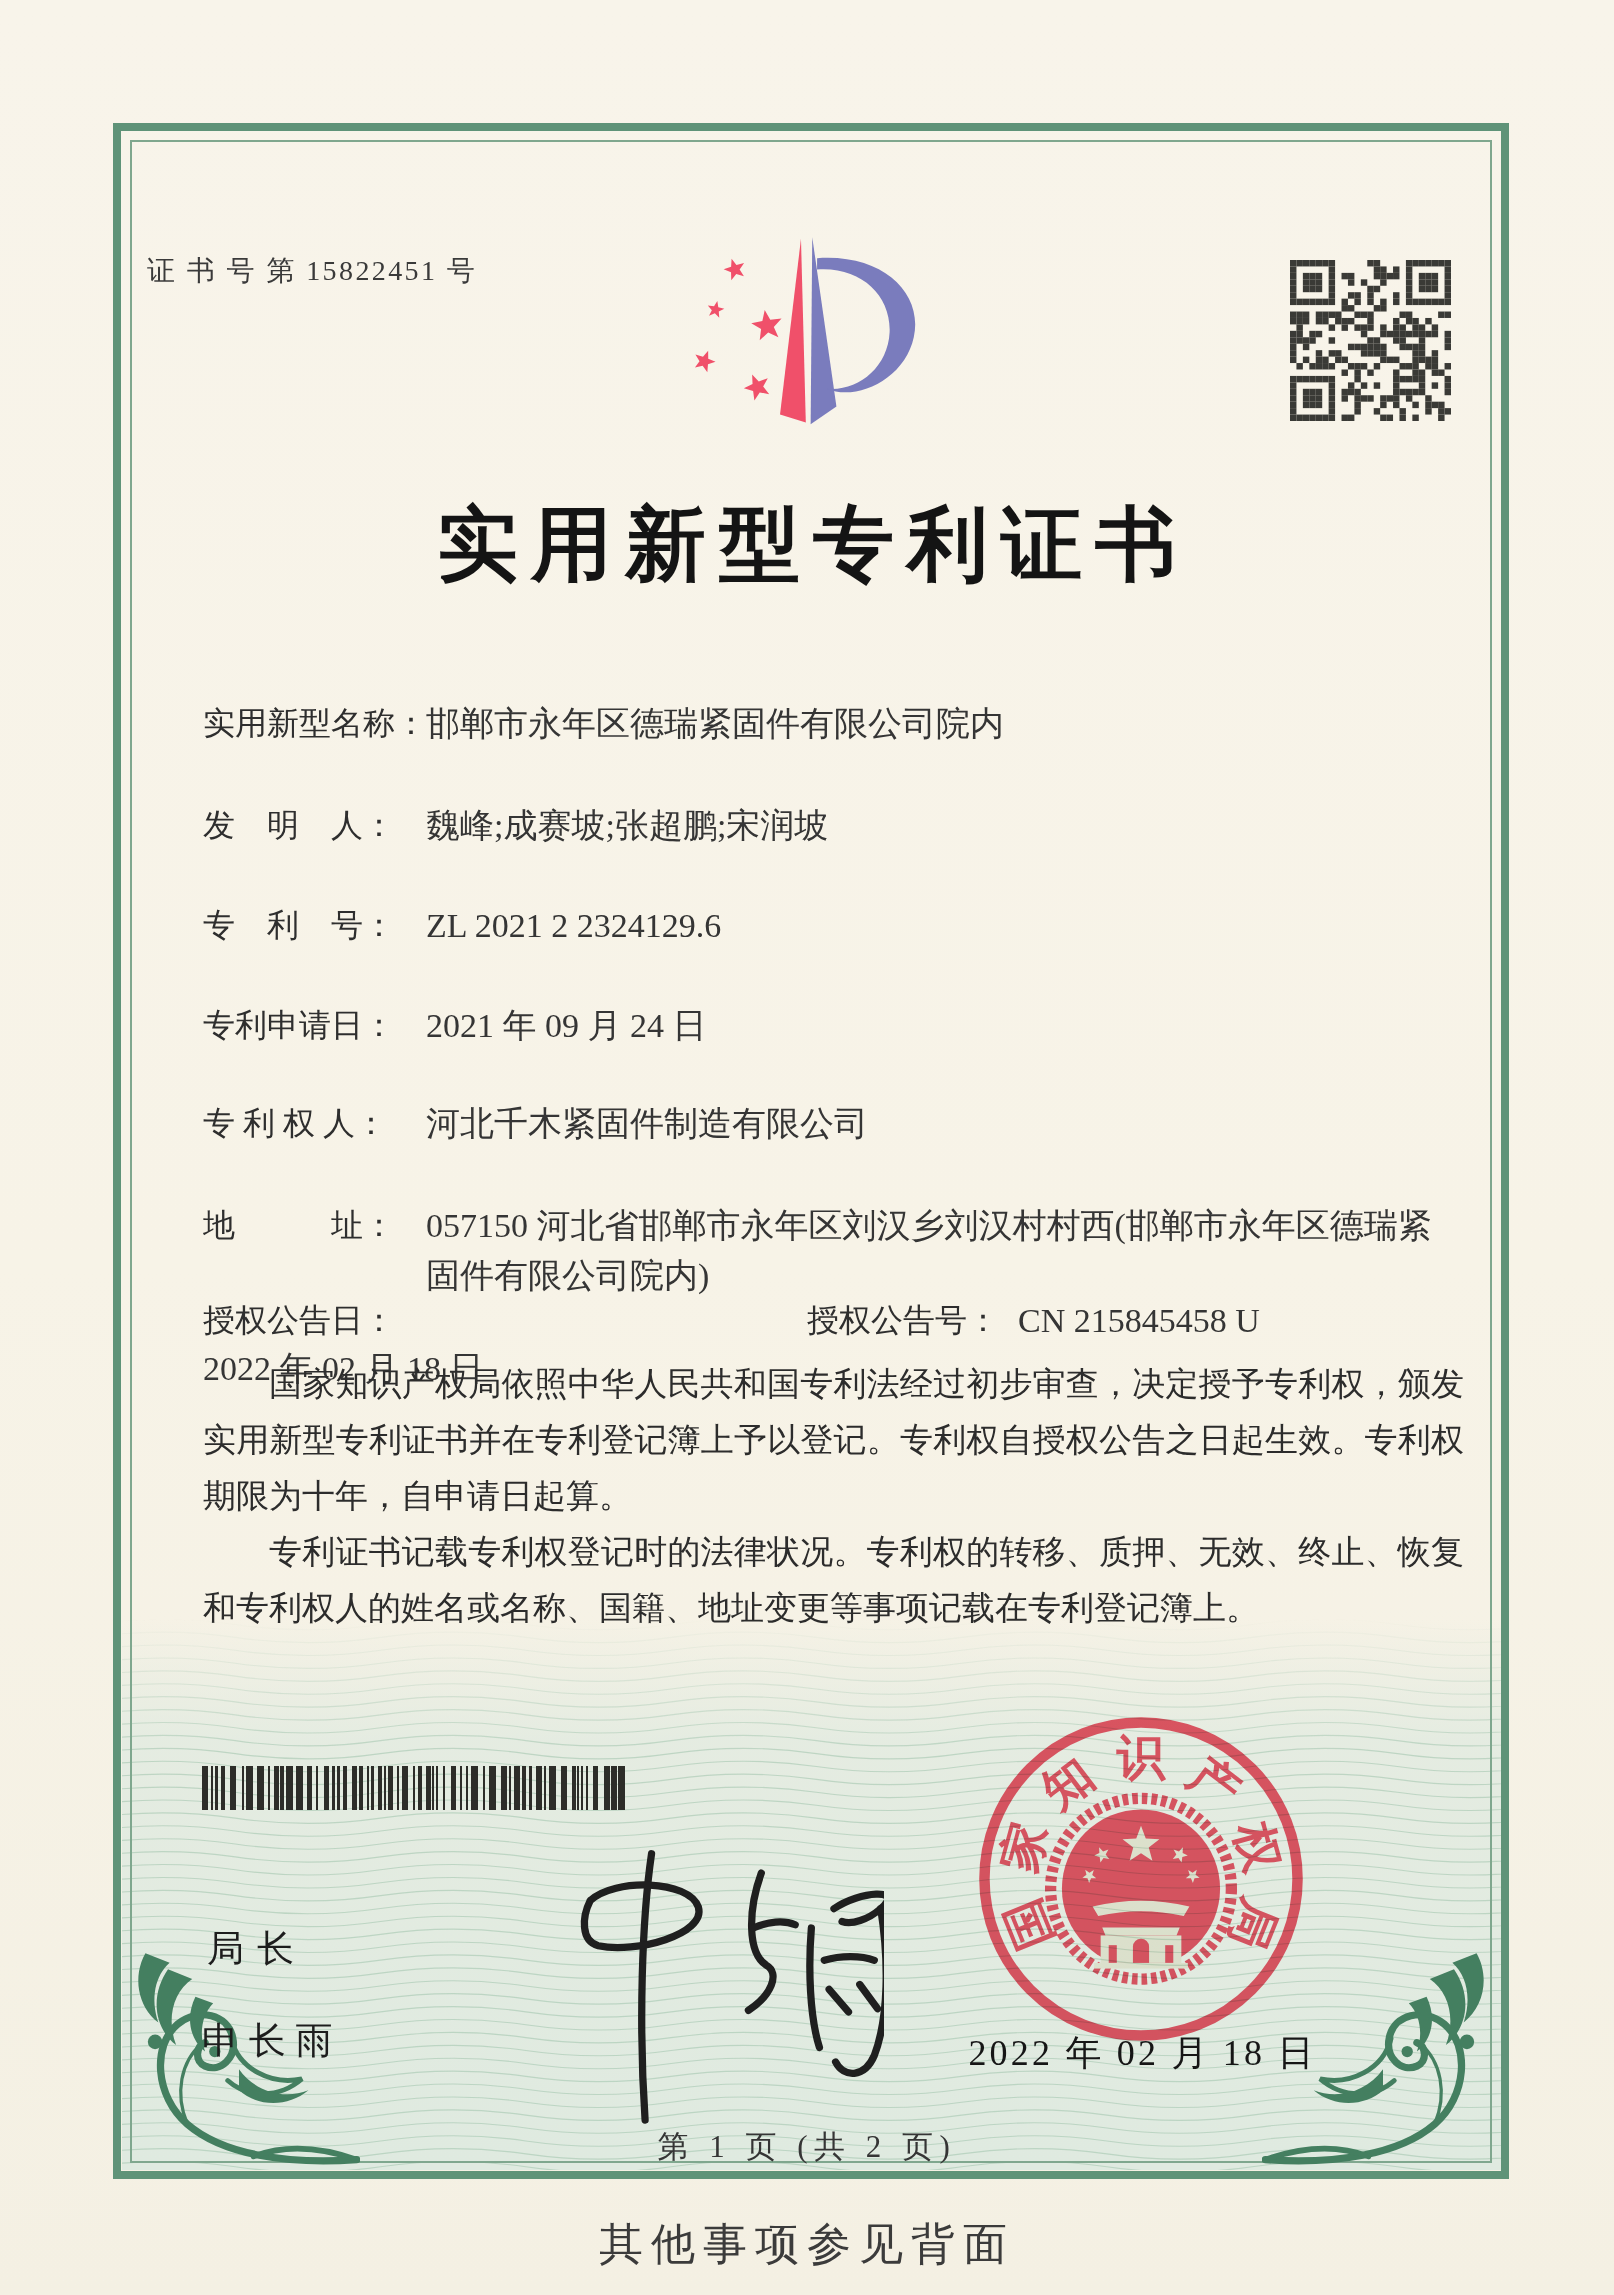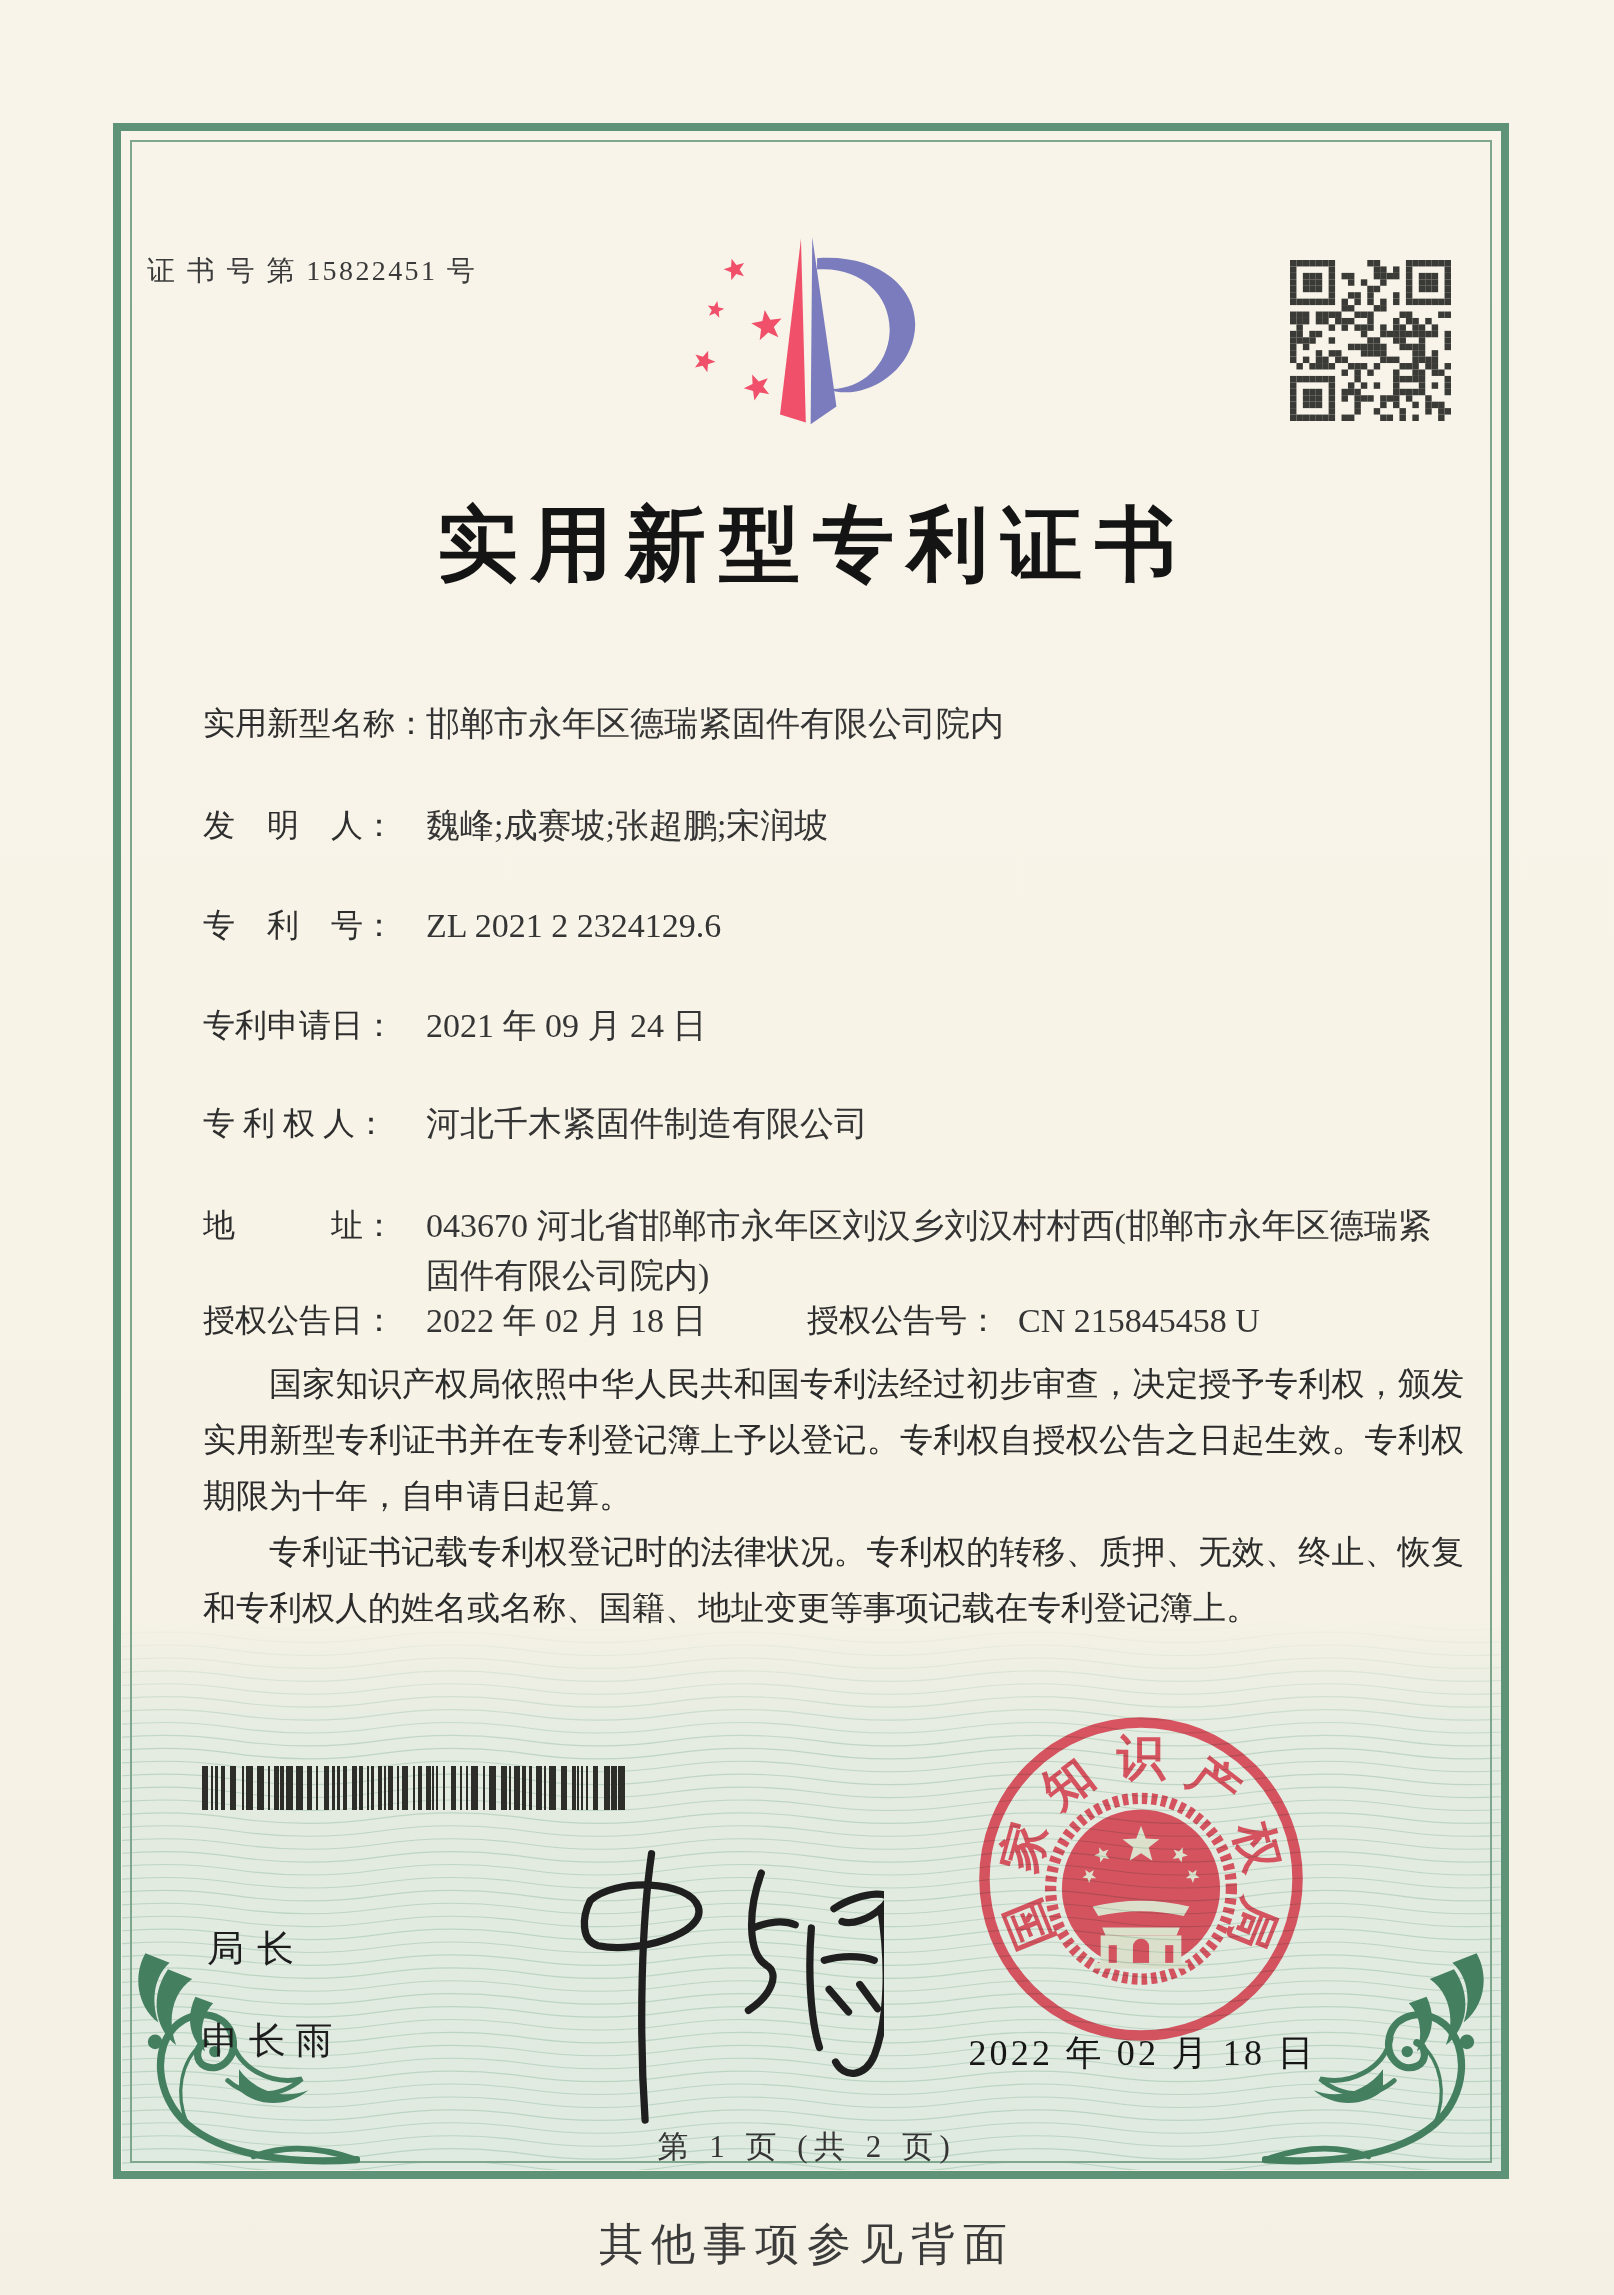--- a/index.html
+++ b/index.html
@@ -503,24 +503,24 @@
   <div class="frow" style="top:1001px;">
     <div class="flabel">专利申请日：</div>
     <div class="fvalue">2021 年 09 月 24 日</div>
   </div>
   <div class="frow" style="top:1099px;">
     <div class="flabel">专 利 权 人：</div>
     <div class="fvalue">河北千木紧固件制造有限公司</div>
   </div>
   <div class="frow" style="top:1185px;margin-top:16px;">
     <div class="flabel">地　　　址：</div>
-    <div class="fvalue">043670 河北省邯郸市永年区刘汉乡刘汉村村西(邯郸市永年区德瑞紧固件有限公司院内)</div>
-  </div>
-
-  <div class="frow" style="top:1296px;">
+    <div class="fvalue">057150 河北省邯郸市永年区刘汉乡刘汉村村西(邯郸市永年区德瑞紧固件有限公司院内)</div>
+  </div>
+
+  <div class="frow" style="top:1296px;flex-direction:column;">
     <div class="flabel">授权公告日：</div>
     <div class="fvalue" style="width:371px;">2022 年 02 月 18 日</div>
     <div class="grant-group2">
       <div class="flabel" style="width:211px;">授权公告号：</div>
       <div class="fvalue" style="width:420px;">CN 215845458 U</div>
     </div>
   </div>
 
   <div class="paragraphs">
     <p>国家知识产权局依照中华人民共和国专利法经过初步审查，决定授予专利权，颁发实用新型专利证书并在专利登记簿上予以登记。专利权自授权公告之日起生效。专利权期限为十年，自申请日起算。</p>

